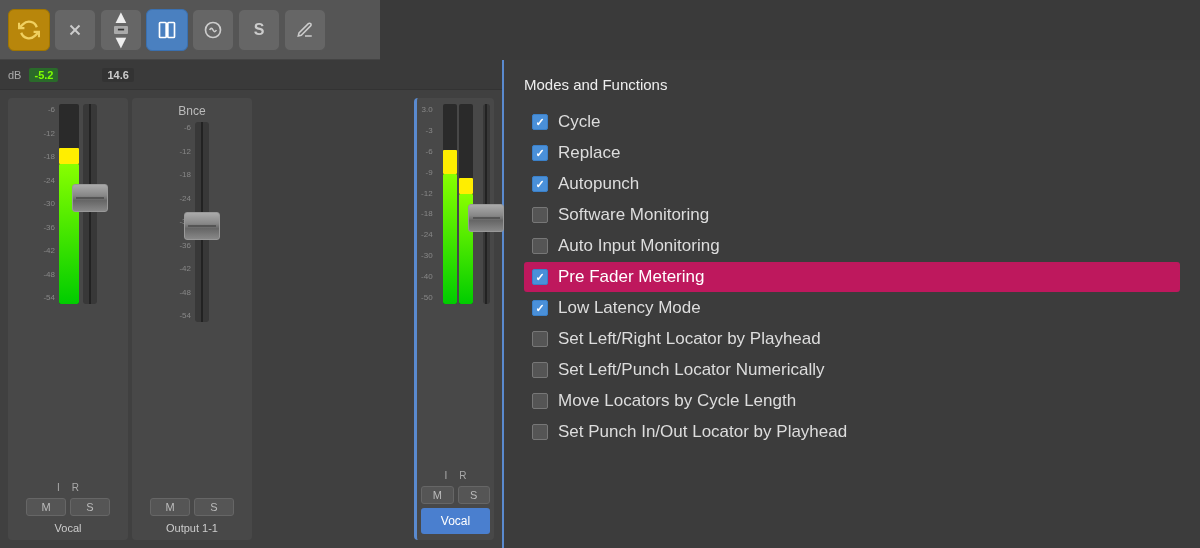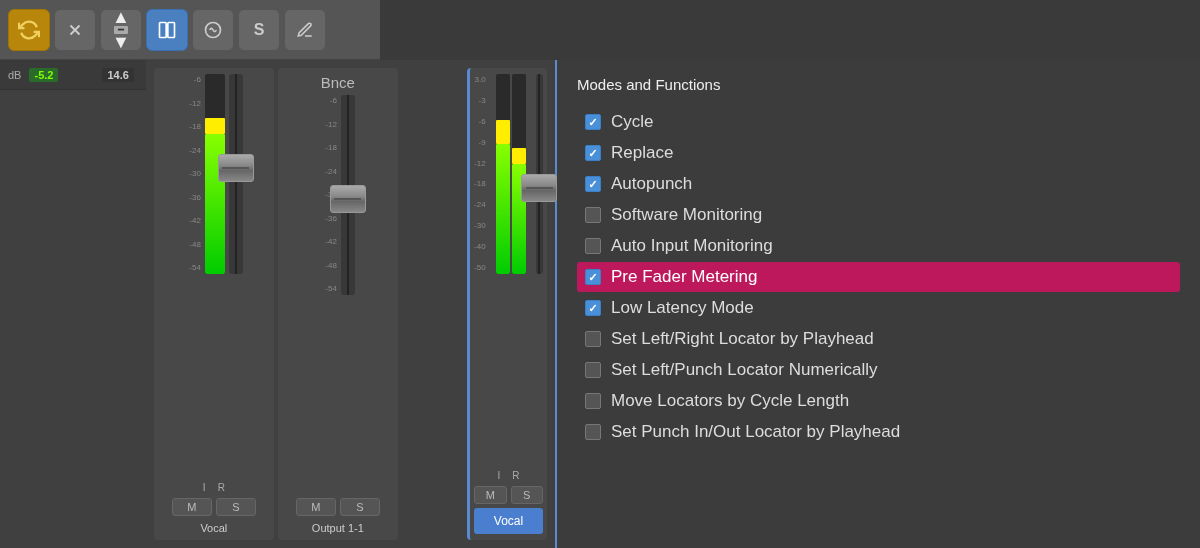--- a/index.html
+++ b/index.html
@@ -48,24 +48,24 @@
 
     
     .main {
       display: flex;
       flex: 1;
       overflow: hidden;
     }
 
     
     .mixer-panel {
-      width: 557px;
+      width: 504px;
       background: #404040;
       display: flex;
-      flex-direction: row;
+      flex-direction: column;
       border-right: 2px solid #5a8acf;
       position: relative;
     }
 
     
     .db-header {
       height: 30px;
       display: flex;
       align-items: center;
       padding: 0 8px;
@@ -413,21 +413,21 @@
           </div>
           <div class="ms-row">
             <button class="ms-btn">M</button>
             <button class="ms-btn">S</button>
           </div>
           <div class="channel-name">Vocal</div>
         </div>
       </div>
 
       <div class="channel-strip">
-        <div style="font-size:15px; color:#bbb; margin-bottom:4px;">Bnce</div>
+        <div style="font-size:12px; color:#bbb; margin-bottom:4px;">Bnce</div>
         <div class="fader-area">
 
           <div class="meter-scale">
             <span class="scale-mark">-6</span>
             <span class="scale-mark">-12</span>
             <span class="scale-mark">-18</span>
             <span class="scale-mark">-24</span>
             <span class="scale-mark">-30</span>
             <span class="scale-mark">-36</span>
             <span class="scale-mark">-42</span>

